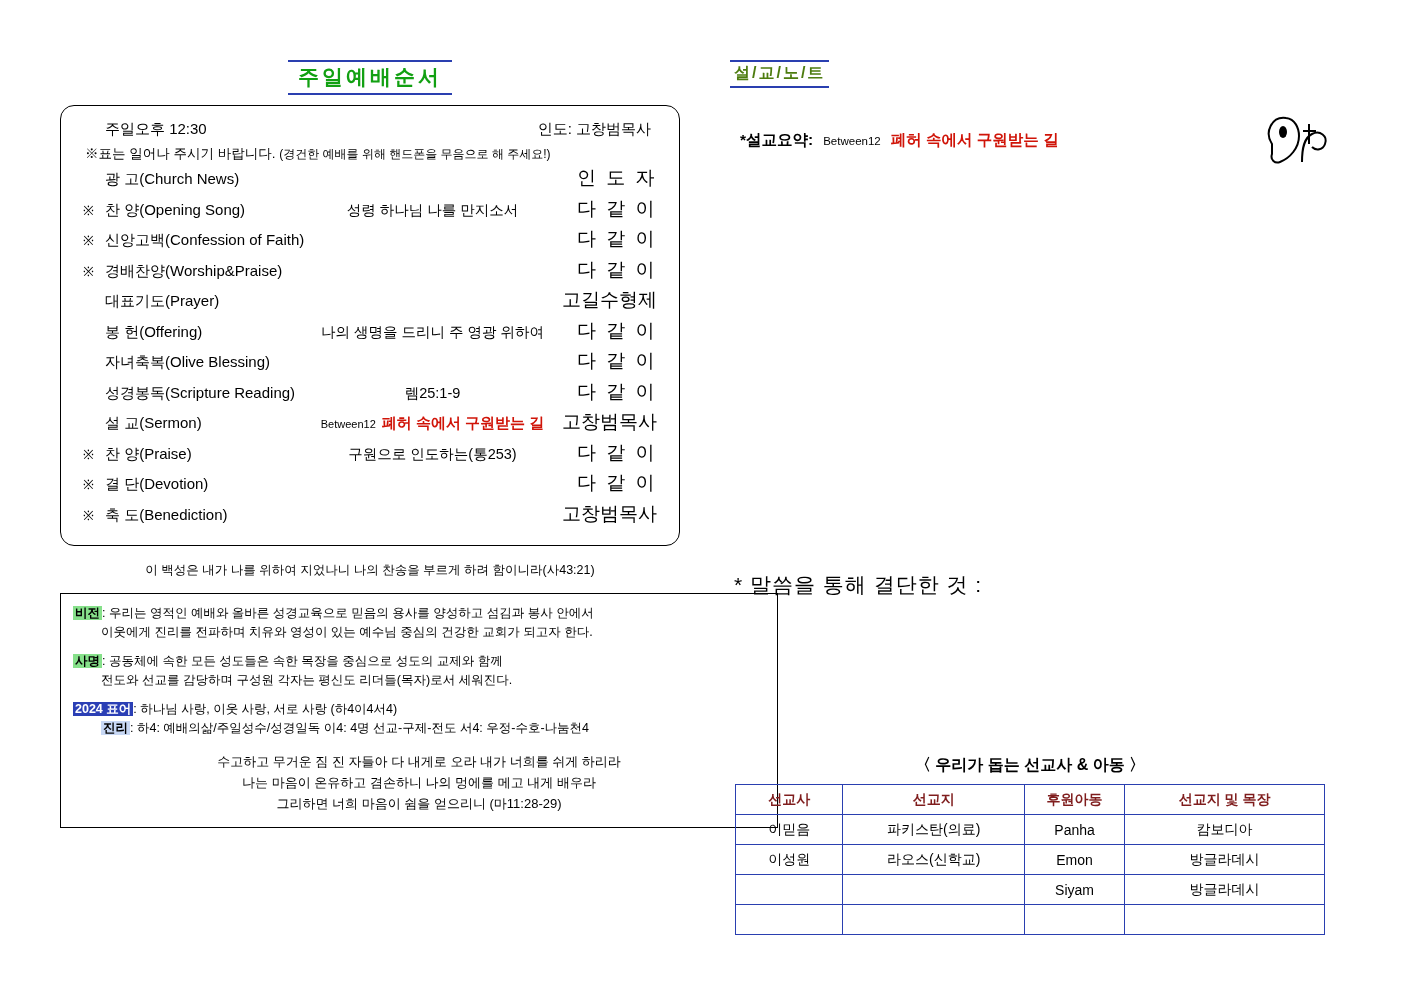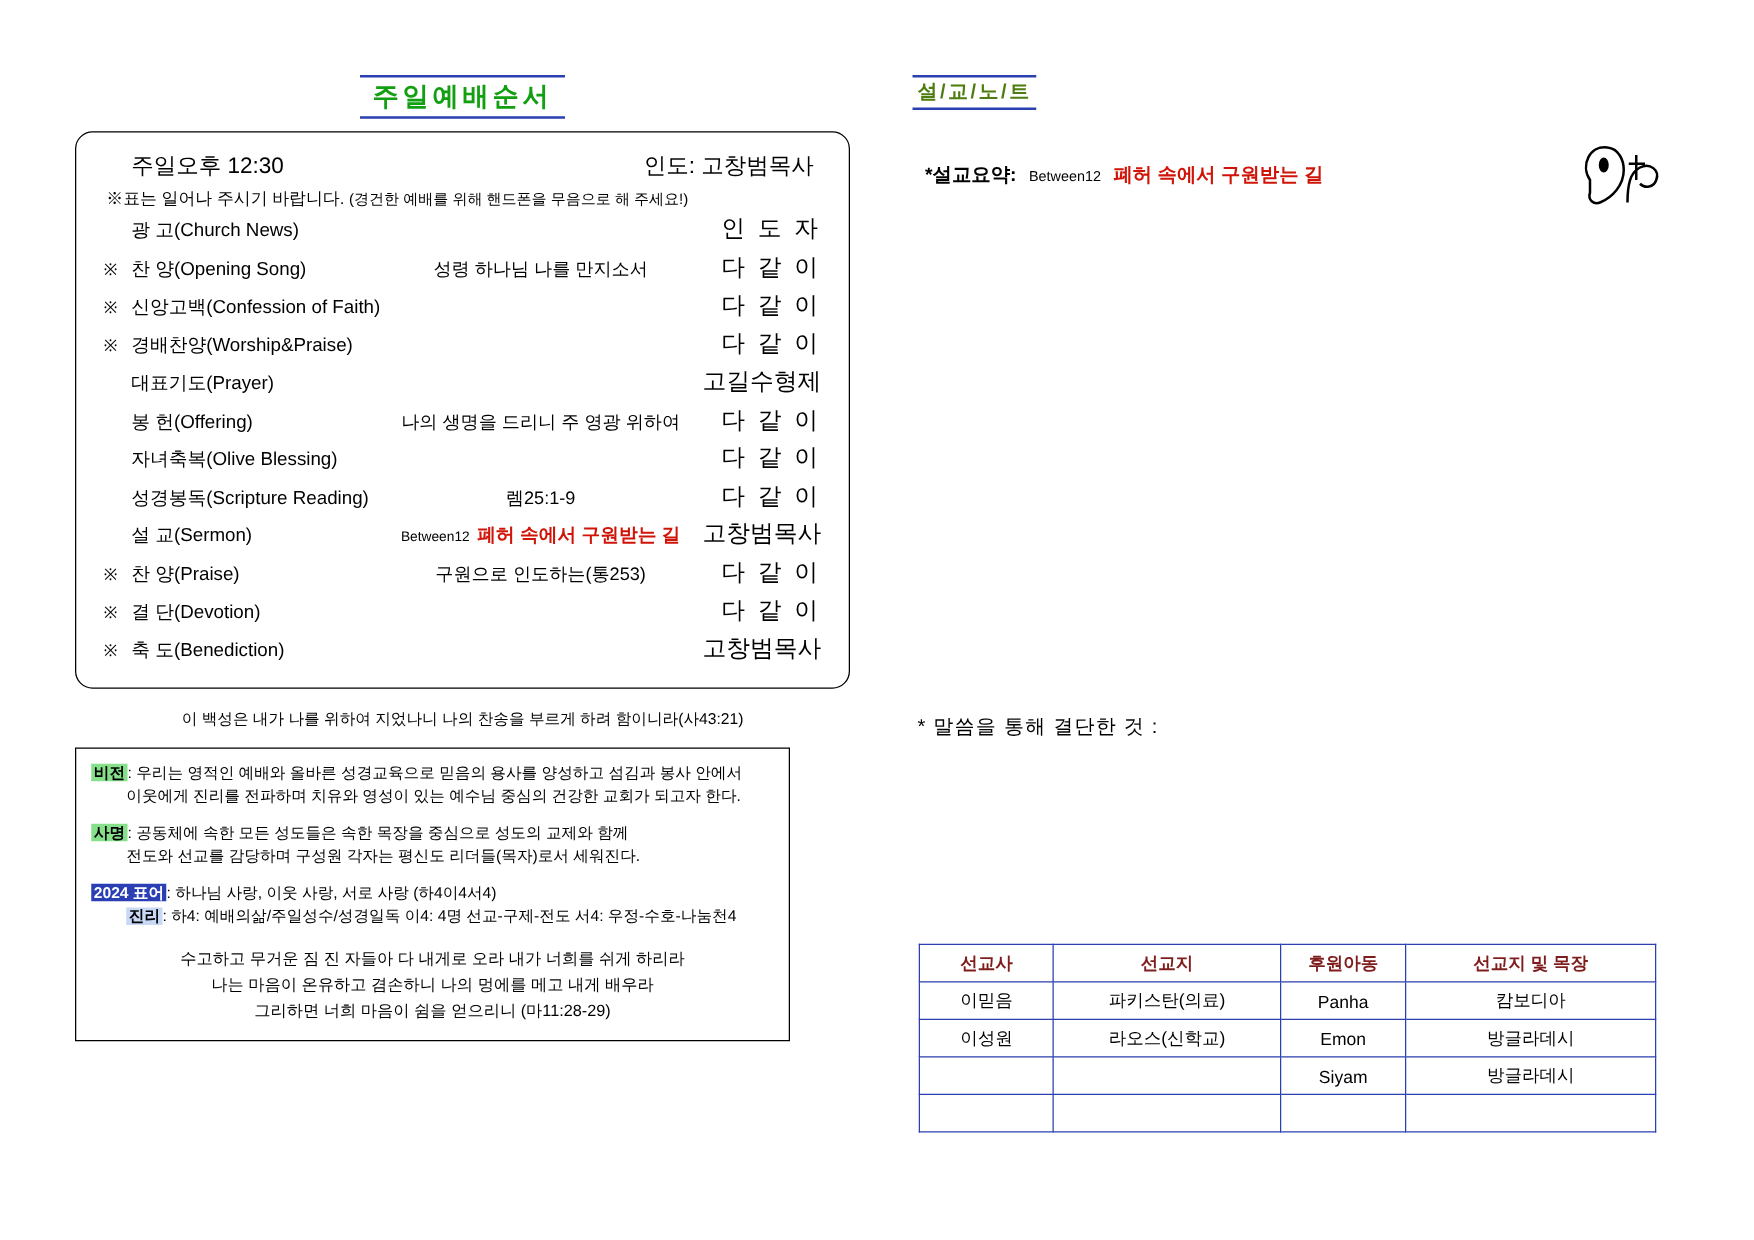--- a/index.html
+++ b/index.html
@@ -44,21 +44,21 @@
   .order-box {
     border: 1px solid #000;
     border-radius: 14px;
     padding: 12px 22px 14px 22px;
     box-sizing: border-box;
     width: 620px;
   }
   .order-head {
     display: flex;
     justify-content: space-between;
-    font-size: 18px;
+    font-size: 15px;
     padding: 2px 6px 2px 22px;
   }
   .order-note {
     font-size: 13.5px;
     padding: 4px 0 2px 2px;
   }
   .order-note .small {
     font-size: 12px;
   }
   .row {
@@ -116,21 +116,21 @@
     font-size: 13.5px;
   }
   .verse-line {
     text-align: center;
     font-size: 12.5px;
     margin: 16px 0 14px 0;
   }
   
   .vision-box {
     border: 1px solid #000;
-    width: 572px;
+    width: 718px;
     box-sizing: border-box;
     padding: 10px 12px 12px 12px;
     font-size: 12.5px;
     line-height: 1.55;
   }
   .vb-row {
     margin-bottom: 9px;
   }
   .vb-line {
     white-space: nowrap;
@@ -204,21 +204,21 @@
   .summary-text {
     color: #d01408;
     font-weight: bold;
     font-size: 15.5px;
     margin-left: 10px;
     white-space: nowrap;
   }
   .decision-row {
     margin-top: 420px;
     margin-left: 4px;
-    font-size: 16px;
+    font-size: 21px;
     letter-spacing: 1px;
   }
   
   .logo {
     position: absolute;
     left: 1262px;
     top: 110px;
     width: 72px;
     height: 62px;
   }
@@ -394,20 +394,21 @@
   <div class="logo">
     <svg width="72" height="62" viewBox="0 0 72 62" xmlns="http://www.w3.org/2000/svg">
       <path d="M10 34 C2 22, 10 6, 24 8 C33 9, 37 18, 37 26 C37 38, 28 48, 18 52 C13 54, 8 50, 10 44 Z" fill="none" stroke="#000000" stroke-width="2"></path>
       <ellipse cx="21" cy="22" rx="4" ry="6" fill="#000000"></ellipse>
       <path d="M40 52 C40 38, 42 28, 50 24 C58 20, 66 26, 63 34 C61 40, 54 41, 50 37" fill="none" stroke="#000000" stroke-width="2"></path>
       <path d="M47 14 L47 34 M41 21 L54 21" stroke="#000000" stroke-width="2"></path>
     </svg>
   </div>
 
   <div class="miss-wrap">
+    <div class="miss-title">〈 우리가 돕는 선교사 &amp; 아동 〉</div>
     <table class="miss">
       <thead>
         <tr>
           <th class="c1">선교사</th>
           <th class="c2">선교지</th>
           <th class="c3">후원아동</th>
           <th class="c4">선교지 및 목장</th>
         </tr>
       </thead>
       <tbody>

